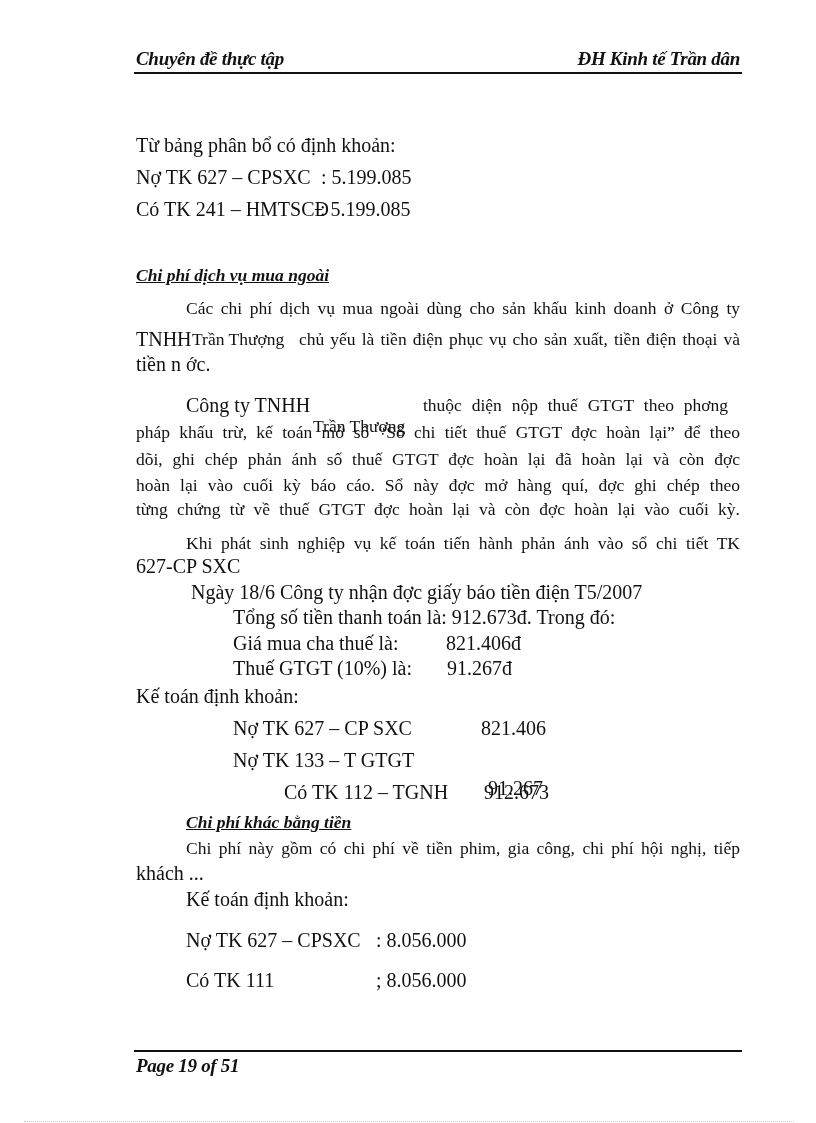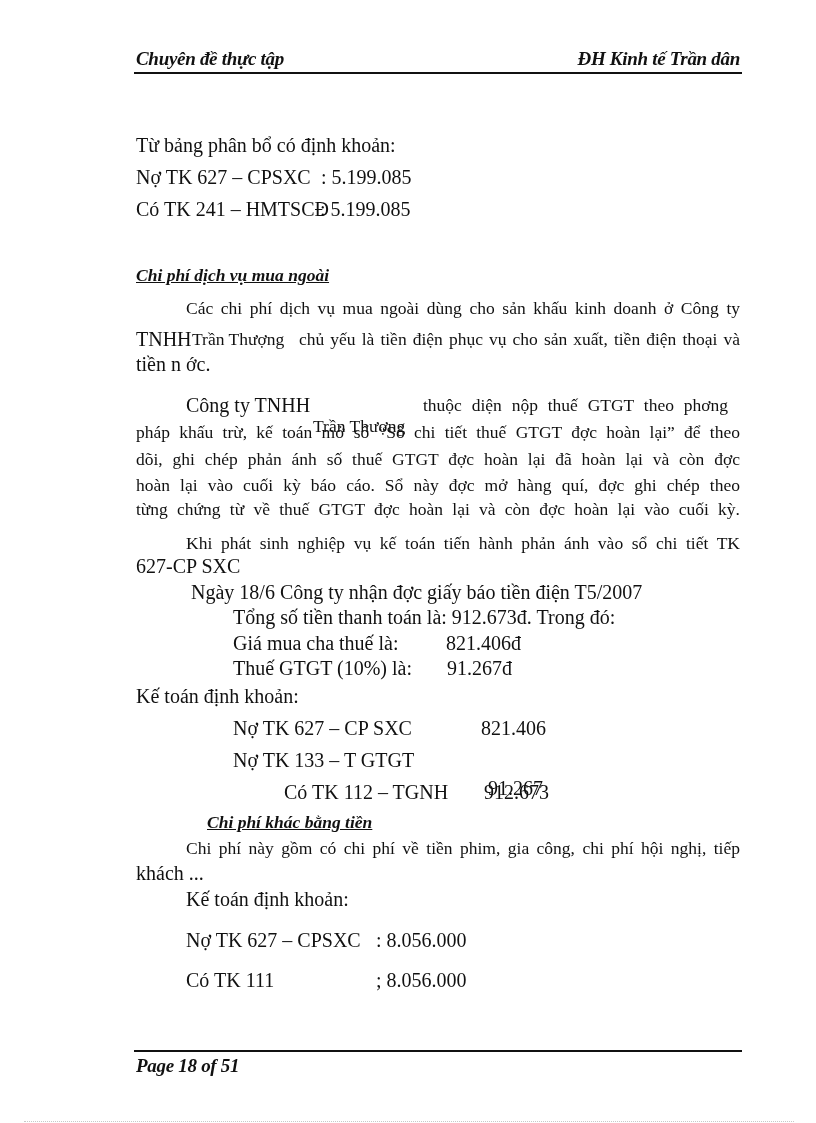--- a/index.html
+++ b/index.html
@@ -144,34 +144,34 @@
 
 <div class="abs line" style="left:233px; top:718px;">Nợ TK 627  – CP SXC</div>
 <div class="abs line" style="left:481px; top:718px;">821.406</div>
 
 <div class="abs line" style="left:233px; top:750px;">Nợ TK 133  – T GTGT</div>
 <div class="abs line" style="left:488px; top:778px;">91.267</div>
 
 <div class="abs line" style="left:284px; top:782px;">Có TK 112  – TGNH</div>
 <div class="abs line" style="left:484px; top:782px;">912.673</div>
 
-<div class="abs heading" style="left:186px; top:812px;margin-left:21px;">Chi phí khác bằng tiền</div>
+<div class="abs heading" style="left:186px; top:812px;">Chi phí khác bằng tiền</div>
 
 <div class="just" style="top:838px; left:186px; width:554px;">Chi phí này gồm có chi phí về tiền phim, gia công, chi phí hội nghị, tiếp</div>
 <div class="abs line" style="left:136px; top:863px;">khách ...</div>
 
 <div class="abs line" style="left:186px; top:889px;">Kế toán định khoản:</div>
 
 <div class="abs line" style="left:186px; top:930px;">Nợ TK 627  – CPSXC</div>
 <div class="abs line" style="left:376px; top:930px;">
   <span>:</span>
   <span>8.056.000</span>
 </div>
 
 <div class="abs line" style="left:186px; top:970px;">Có TK 111</div>
 <div class="abs line" style="left:376px; top:970px;">
   <span>;</span>
   <span>8.056.000</span>
 </div>
 
 <div class="footer-rule"></div>
-<div class="abs footer-text">Page 18 of 51</div>
+<div class="abs footer-text">Page 19 of 51</div>
 <div class="page-edge"></div>
 
 </body></html>

